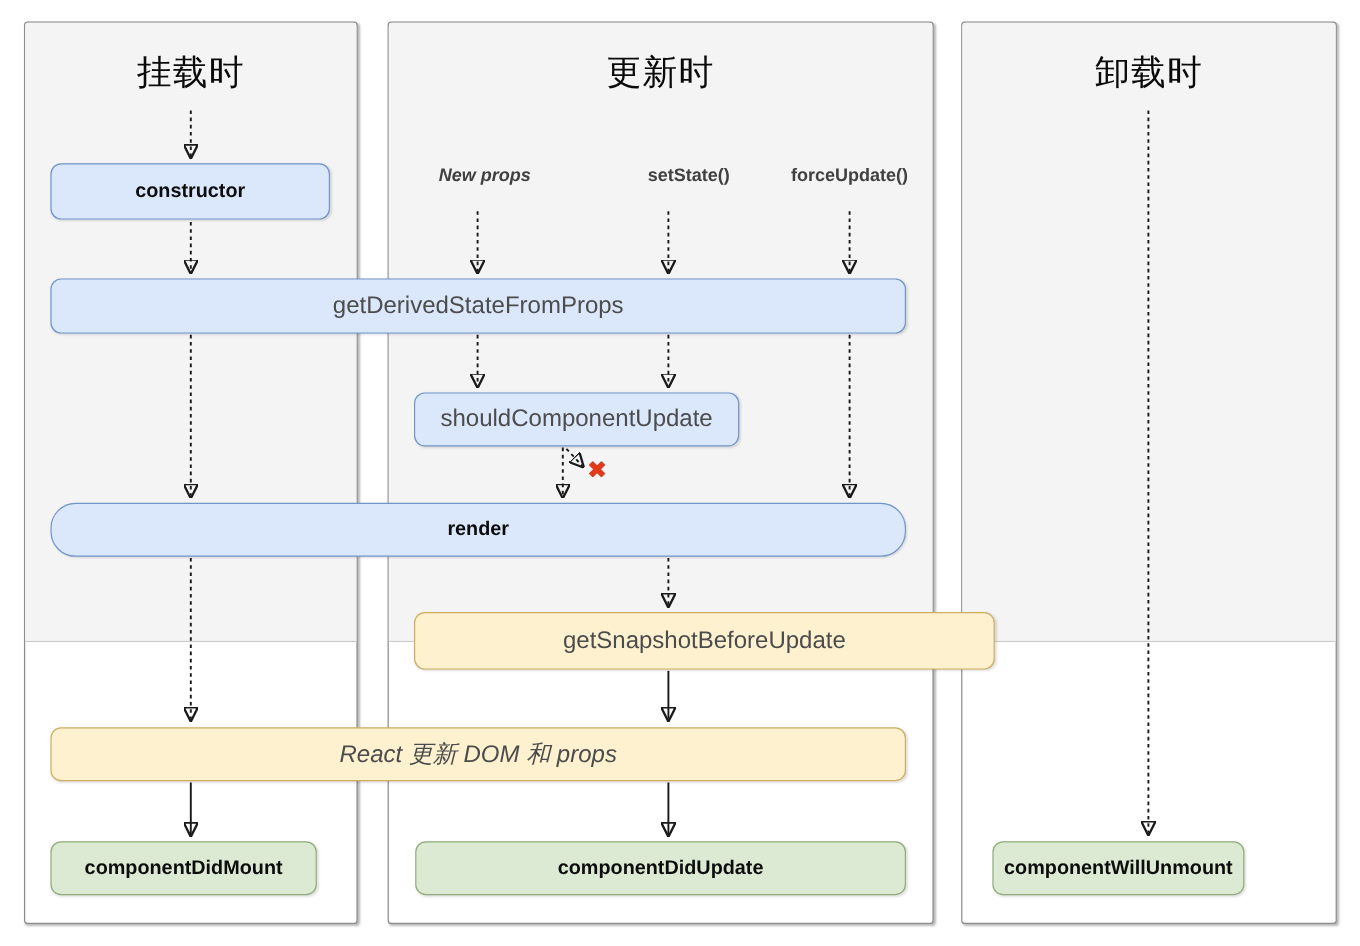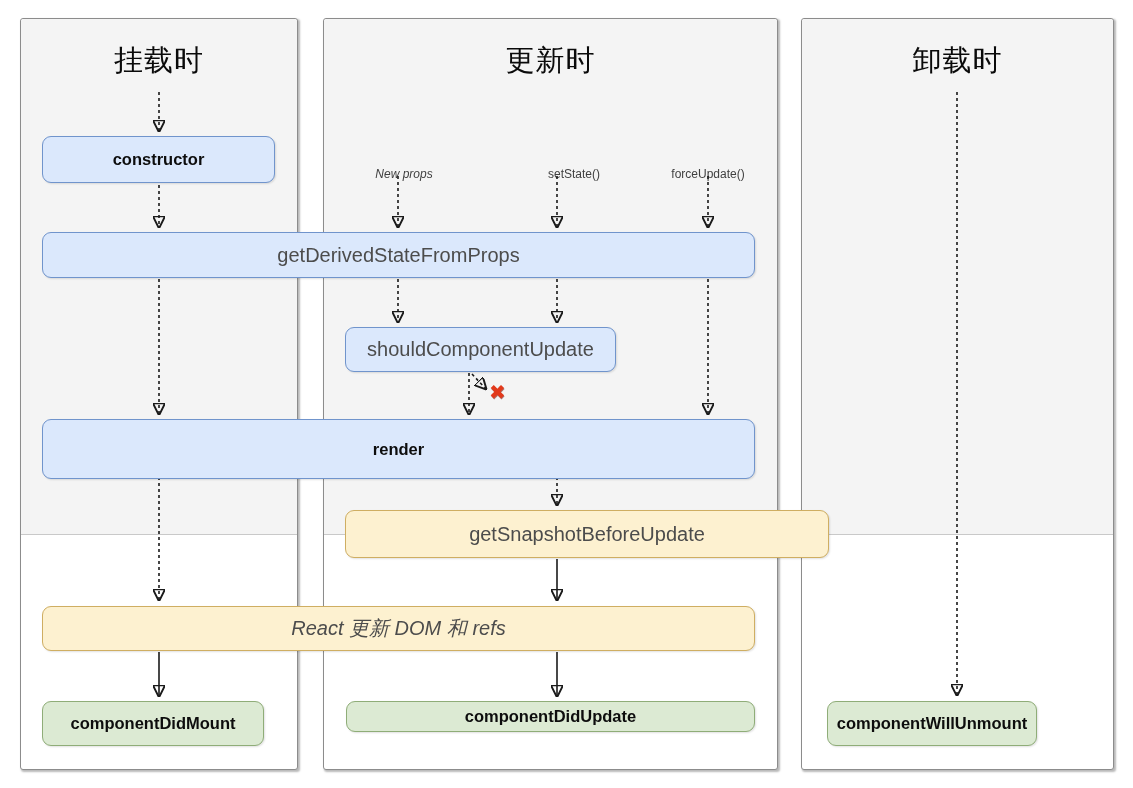--- a/index.html
+++ b/index.html
@@ -34,37 +34,37 @@
   .box{position:absolute;display:flex;align-items:center;justify-content:center;
        border-radius:9px;font-size:20px;text-align:center;
        box-shadow:1px 1px 2px rgba(0,0,0,0.12);}
   .blue{background:var(--blue-bg);border:1px solid var(--blue-border);}
   .yellow{background:var(--yellow-bg);border:1px solid var(--yellow-border);}
   .green{background:var(--green-bg);border:1px solid var(--green-border);}
   .bold{font-weight:bold;color:var(--bold-text);font-size:16.5px;}
   .thin{font-weight:300;color:var(--thin-text);}
   .italic{font-style:italic;}
 
-  .trigger{position:absolute;top:167px;transform:translateX(-50%);
-           font-size:12px;color:var(--label-text);white-space:nowrap;font-weight:400;}
+  .trigger{position:absolute;top:138px;transform:translateX(-50%);
+           font-size:15px;color:var(--label-text);white-space:nowrap;font-weight:700;}
   #trigger-new-props{left:404px;font-style:italic;}
   #trigger-set-state{left:557px;margin-left:17px;}
   #trigger-force-update{left:708px;}
 
   .skip-x{position:absolute;left:489px;top:382px;font-size:20px;font-weight:bold;
           color:var(--x-red);text-shadow:0.5px 0.5px 0 rgba(120,20,10,0.6);line-height:1;}
 
   #box-constructor{left:42px;top:136px;width:233px;height:47px;}
   #box-gdsfp{left:42px;top:232px;width:713px;height:46px;}
   #box-scu{left:345px;top:327px;width:271px;height:45px;}
-  #box-render{left:42px;top:419px;width:713px;height:60px;}
+  #box-render{left:42px;top:419px;width:713px;height:45px;border-radius:21px;}
   #box-gsbu{left:345px;top:510px;width:484px;height:48px;}
   #box-react-update{left:42px;top:606px;width:713px;height:45px;}
   #box-cdm{left:42px;top:701px;width:222px;height:45px;}
-  #box-cdu{left:346px;top:701px;width:409px;height:31px;}
+  #box-cdu{left:346px;top:701px;width:409px;height:45px;}
   #box-cwu{left:827px;top:701px;width:210px;height:45px;}
 </style>
 </head>
 <body>
 
 <div class="canvas">
 
   <section class="panel" id="panel-mount">
     <div class="phase-top"></div>
     <h2>挂载时</h2>
@@ -109,18 +109,18 @@
     <path class="dash" d="M957 92 V 694" marker-end="url(#ah)"></path>
   </svg>
 
   <span class="skip-x">✖</span>
 
   <div class="box blue bold" id="box-constructor">constructor</div>
   <div class="box blue thin" id="box-gdsfp">getDerivedStateFromProps</div>
   <div class="box blue thin" id="box-scu">shouldComponentUpdate</div>
   <div class="box blue bold" id="box-render">render</div>
   <div class="box yellow thin" id="box-gsbu">getSnapshotBeforeUpdate</div>
-  <div class="box yellow thin italic" id="box-react-update">React 更新 DOM 和 refs</div>
+  <div class="box yellow thin italic" id="box-react-update">React 更新 DOM 和 props</div>
   <div class="box green bold" id="box-cdm">componentDidMount</div>
   <div class="box green bold" id="box-cdu">componentDidUpdate</div>
   <div class="box green bold" id="box-cwu">componentWillUnmount</div>
 
 </div>
 
 </body></html>

